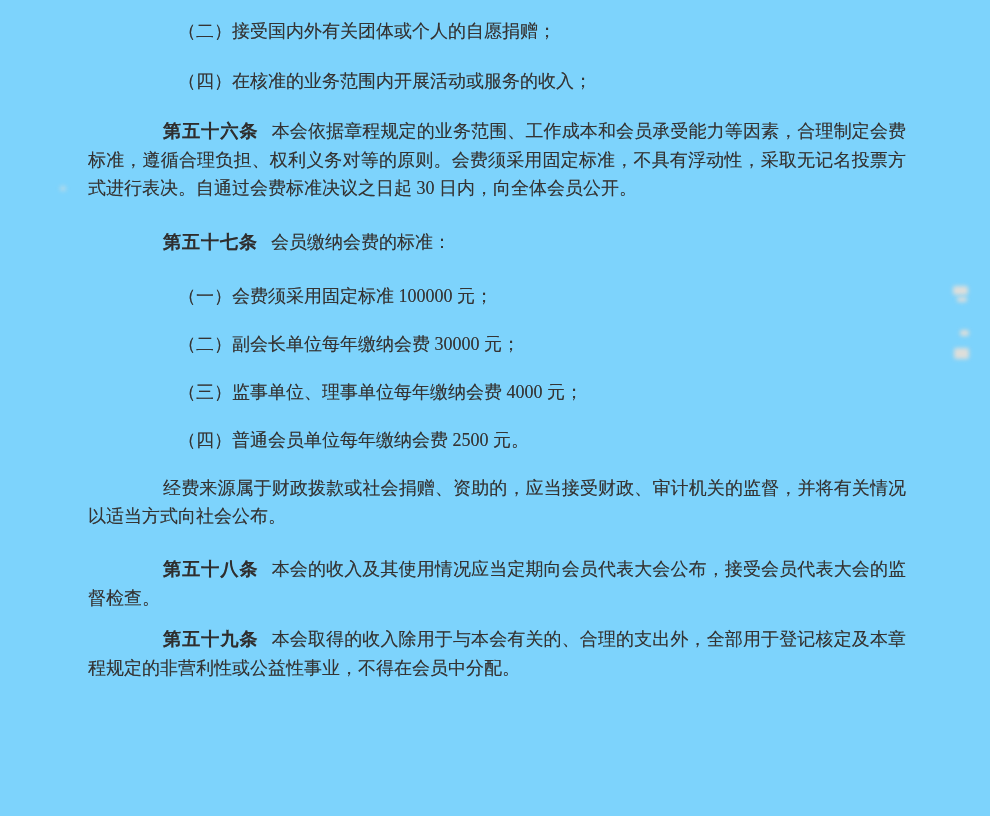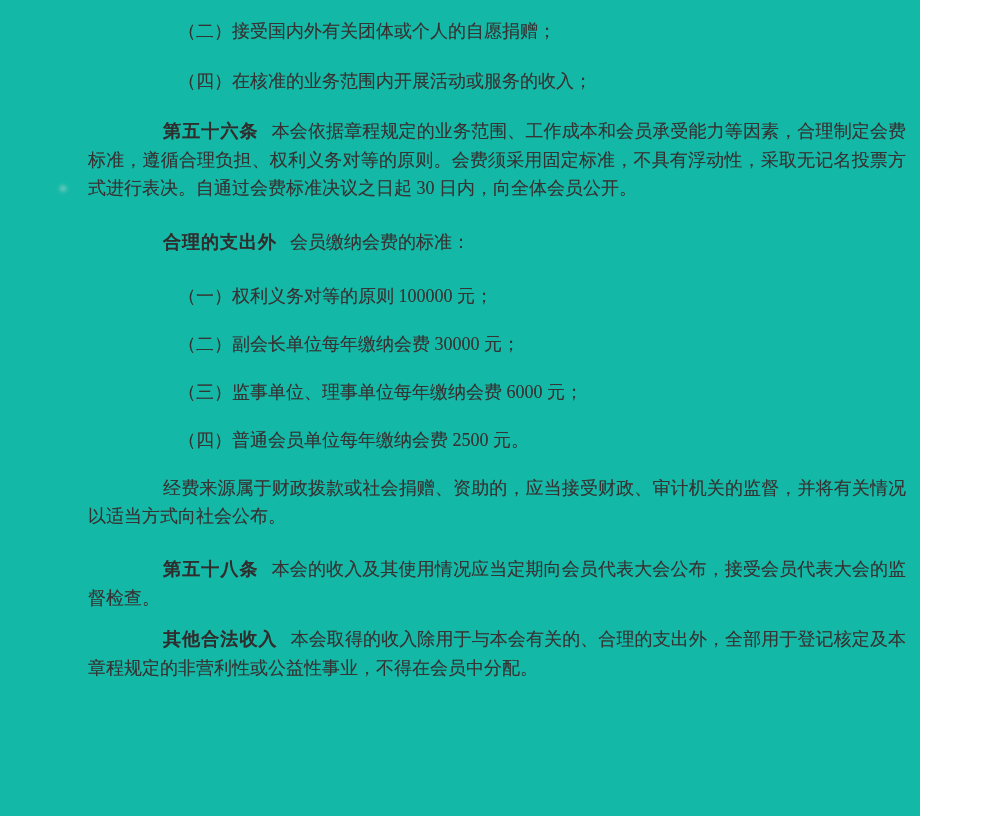--- a/index.html
+++ b/index.html
@@ -2,23 +2,23 @@
 <html><head>
 <meta charset="utf-8">
 <style>
   html, body {
     margin: 0;
     padding: 0;
     background: #ffffff;
   }
   .page {
     position: relative;
-    width: 920px;
+    width: 990px;
     height: 816px;
-    background: #14b8a6;
+    background: #7dd3fc;
     overflow: hidden;
     font-family: "Liberation Serif", "DejaVu Serif", serif;
   }
   .doc {
     position: absolute;
     left: 88px;
     top: 0;
     width: 818px;
     padding-top: 17px;
     font-size: 18px;
@@ -67,32 +67,32 @@
 <body>
 
 <div class="page">
   <div class="doc">
 
     <p class="clause">（二）接受国内外有关团体或个人的自愿捐赠；</p>
     <p class="clause">（四）在核准的业务范围内开展活动或服务的收入；</p>
 
     <p class="para mt-a56"><span class="art-label">第五十六条</span><span>本会依据章程规定的业务范围、工作成本和会员承受能力等因素，合理制定会费标准，遵循合理负担、权利义务对等的原则。会费须采用固定标准，不具有浮动性，采取无记名投票方式进行表决。自通过会费标准决议之日起 30 日内，向全体会员公开。</span></p>
 
-    <p class="para mt-a57"><span class="art-label">合理的支出外</span><span>会员缴纳会费的标准：</span></p>
+    <p class="para mt-a57"><span class="art-label">第五十七条</span><span>会员缴纳会费的标准：</span></p>
 
-    <p class="fee-clause mt-fee-first">（一）权利义务对等的原则 100000 元；</p>
+    <p class="fee-clause mt-fee-first">（一）会费须采用固定标准 100000 元；</p>
     <p class="fee-clause">（二）副会长单位每年缴纳会费 30000 元；</p>
-    <p class="fee-clause">（三）监事单位、理事单位每年缴纳会费 6000 元；</p>
+    <p class="fee-clause">（三）监事单位、理事单位每年缴纳会费 4000 元；</p>
     <p class="fee-clause">（四）普通会员单位每年缴纳会费 2500 元。</p>
 
     <p class="para mt-funds">经费来源属于财政拨款或社会捐赠、资助的，应当接受财政、审计机关的监督，并将有关情况以适当方式向社会公布。</p>
 
     <p class="para mt-a58"><span class="art-label">第五十八条</span><span>本会的收入及其使用情况应当定期向会员代表大会公布，接受会员代表大会的监督检查。</span></p>
 
-    <p class="para mt-a59"><span class="art-label">其他合法收入</span><span>本会取得的收入除用于与本会有关的、合理的支出外，全部用于登记核定及本章程规定的非营利性或公益性事业，不得在会员中分配。</span></p>
+    <p class="para mt-a59"><span class="art-label">第五十九条</span><span>本会取得的收入除用于与本会有关的、合理的支出外，全部用于登记核定及本章程规定的非营利性或公益性事业，不得在会员中分配。</span></p>
 
   </div>
 
   <div class="smudge s1"></div>
   <div class="smudge s2"></div>
   <div class="smudge s3"></div>
   <div class="smudge s4"></div>
   <div class="smudge s5"></div>
 </div>
 

